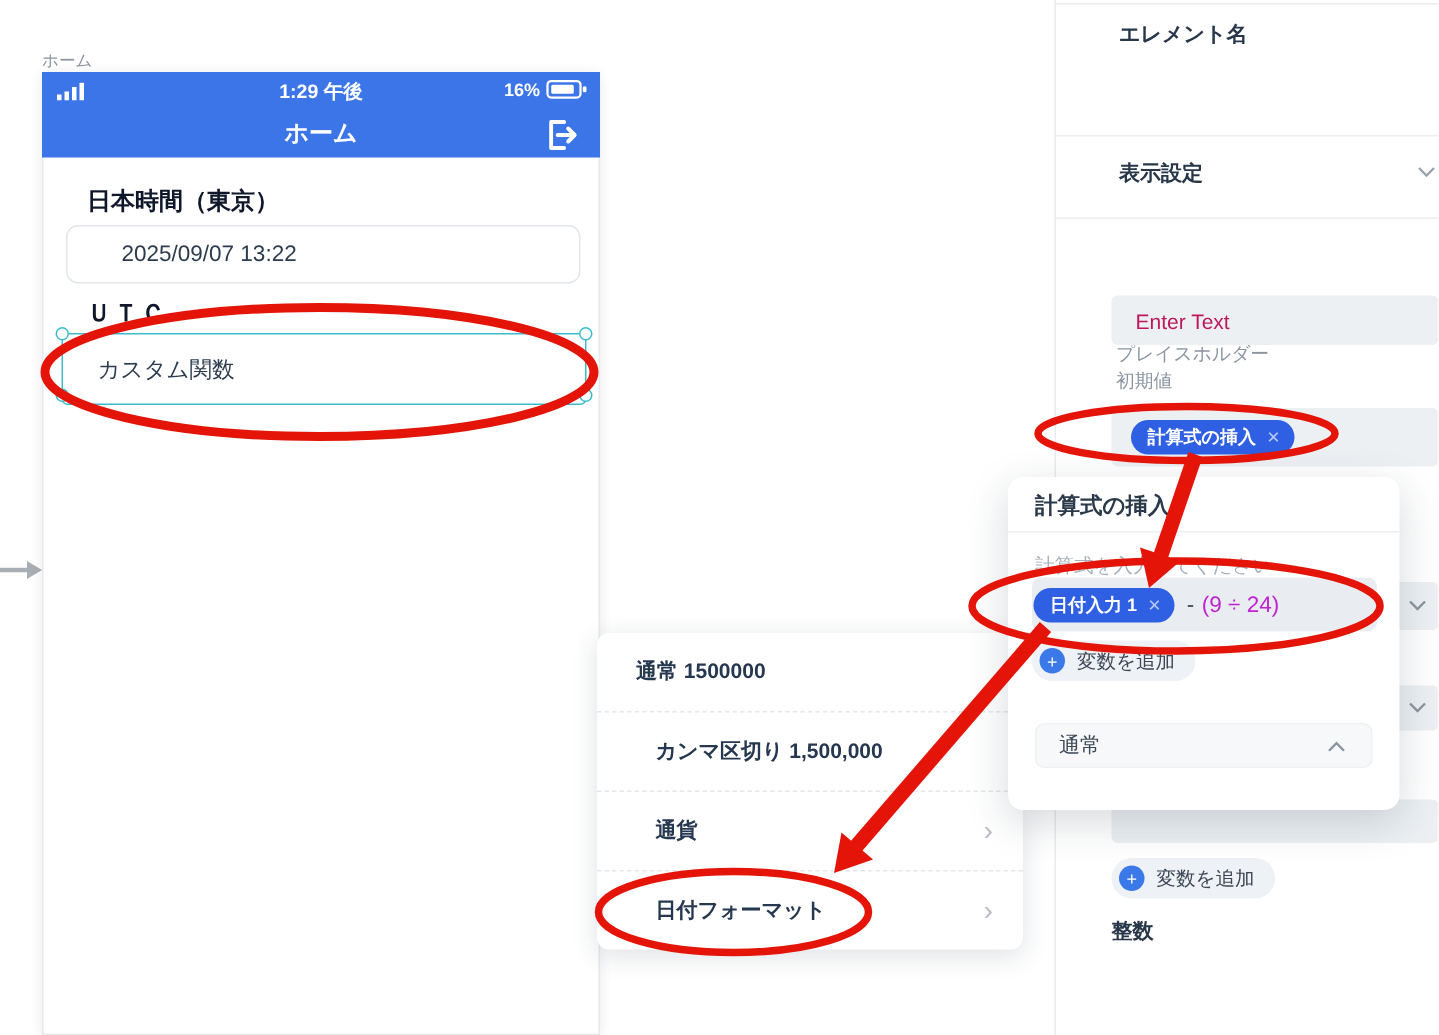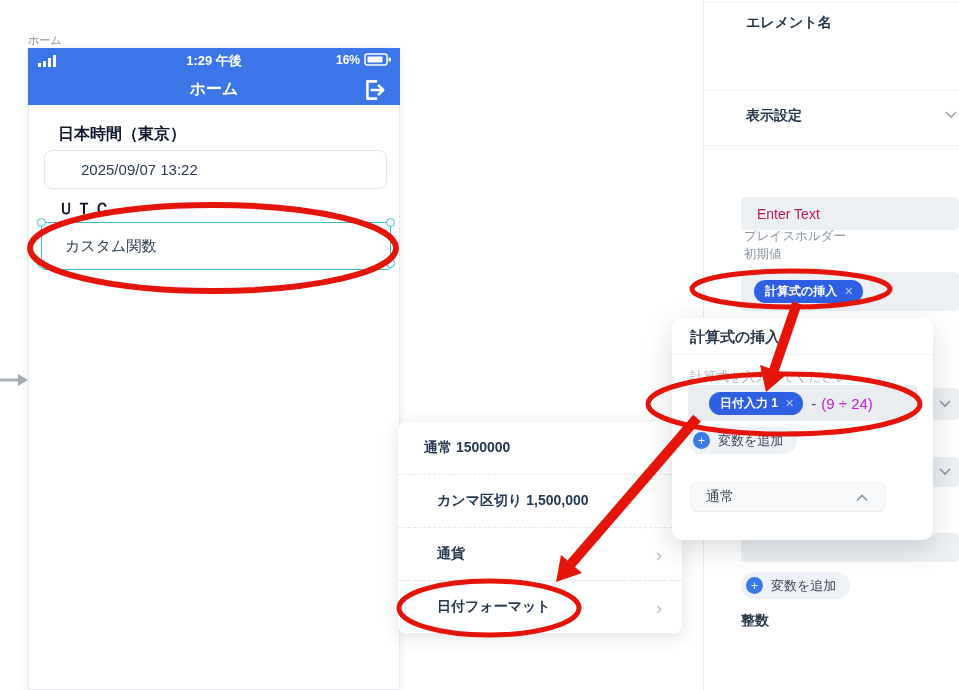--- a/index.html
+++ b/index.html
@@ -84,28 +84,28 @@
   
   .popover {
     position:absolute; left:672px; top:318px; width:261px; height:222px; background:#fff;
     border-radius:10px; box-shadow:0 8px 28px rgba(31,45,61,.18); z-index:5;
   }
   .pop-title { position:absolute; left:18px; top:10px; font-size:15px; font-weight:bold; color:#2b3a4a; }
   .pop-title-divider { position:absolute; left:0; top:36px; width:261px; height:1px; background:#eef0f2; }
   .pop-label { position:absolute; left:18px; top:50px; font-size:13px; color:#a7b0bb; }
   .formula-input {
     position:absolute; left:16px; top:67px; width:230px; height:36px; background:#e9edf1; border-radius:6px;
-    display:flex; align-items:center; padding-left:21px; gap:8px; font-size:15px;
+    display:flex; align-items:center; padding-left:1px; gap:8px; font-size:15px;
   }
   .formula-op { color:#3a4656; }
   .formula-expr { color:#c122d0; margin-left:-3px; }
   .pop-add { left:16px; top:109px; }
   .format-label { position:absolute; left:18px; top:142px; font-size:15px; color:#8e98a4; }
   .format-select {
-    position:absolute; left:18px; top:164px; width:196px; height:30px; background:#f6f8fa;
+    position:absolute; left:18px; top:164px; width:225px; height:30px; background:#f6f8fa;
     border:1px solid #eef0f3; border-radius:6px; display:flex; align-items:center; padding-left:15px;
     font-size:14px; color:#3c4856; cursor:pointer;
   }
   .format-select .caret { position:absolute; right:17px; top:11px; }
   
   .annotations { position:absolute; left:0; top:0; z-index:20; pointer-events:none; }
 </style>
 </head>
 <body>
 

